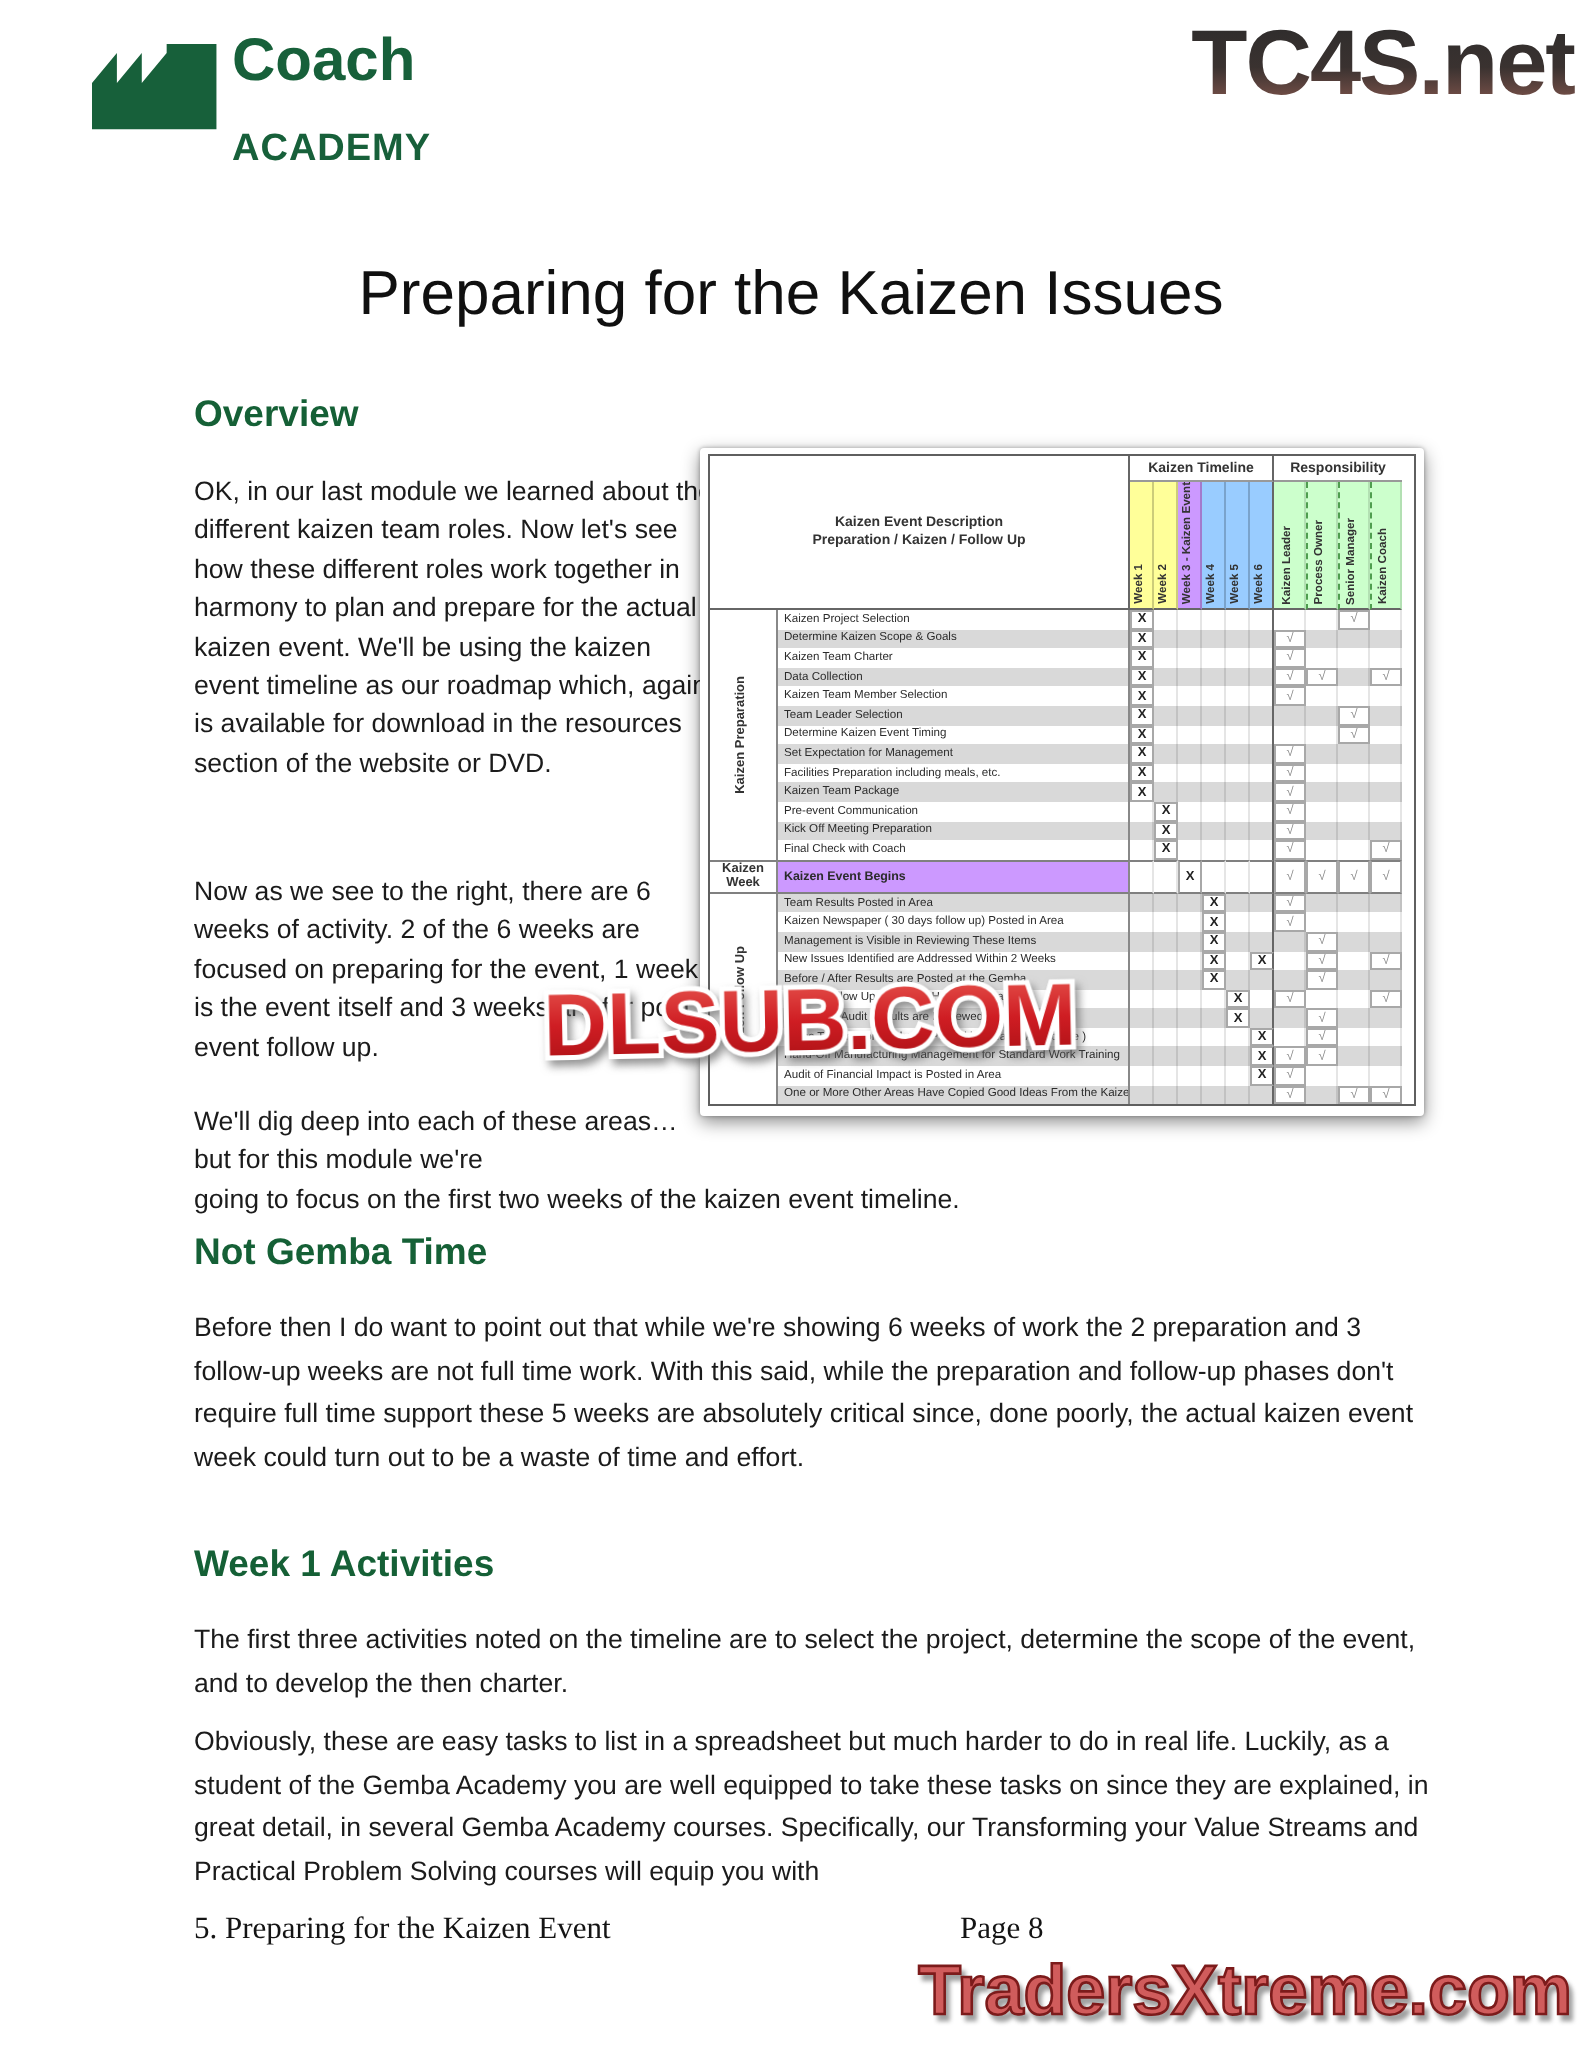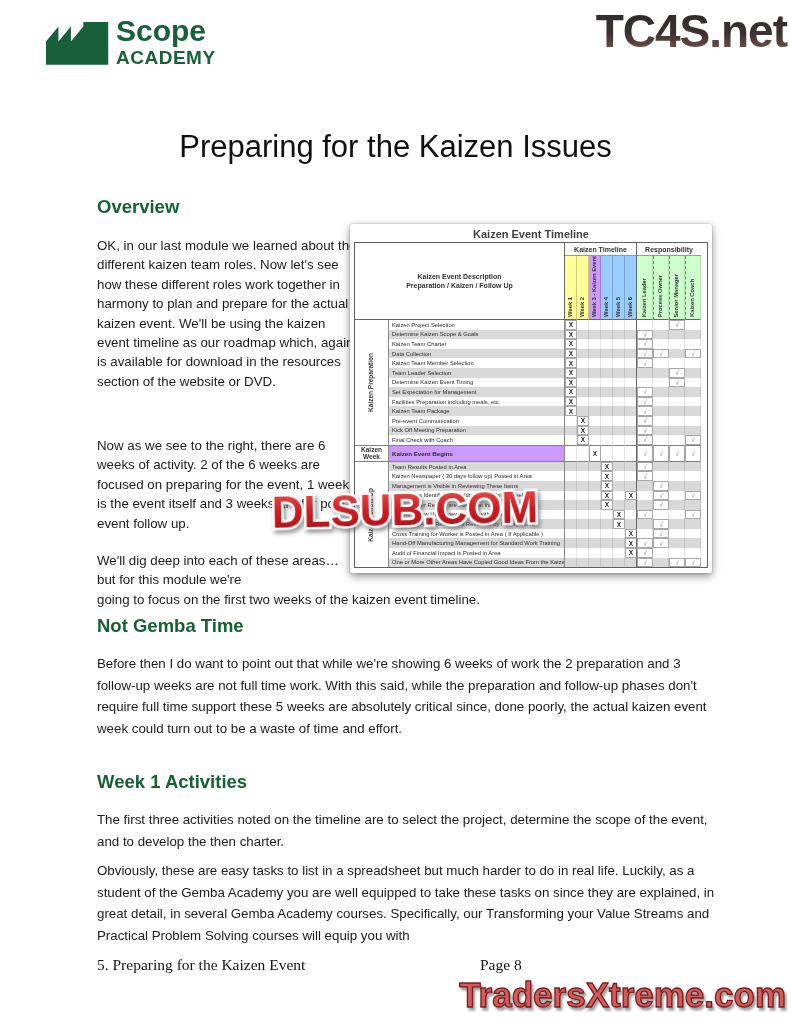--- a/index.html
+++ b/index.html
@@ -2,21 +2,21 @@
 <html><head>
 <meta charset="utf-8">
 <style>
   html,body{margin:0;padding:0;background:#888;}
   .page{position:relative;width:791px;height:1024px;background:#fff;margin:0 auto;
         font-family:"Liberation Sans",sans-serif;overflow:hidden;}
   
   .logo{position:absolute;display:flex;align-items:flex-start;gap:6px;}
   .logo-text{display:flex;flex-direction:column;margin-top:6px;}
   .logo-g{font-size:30px;font-weight:bold;color:#17603a;line-height:1;}
-  .logo-a{font-size:19px;font-weight:bold;color:#17603a;letter-spacing:0.5px;line-height:1;margin-top:2px;}
+  .logo-a{font-size:19px;font-weight:bold;color:#17603a;letter-spacing:0.5px;line-height:1;margin-top:19px;}
   
   .h1{position:absolute;left:0;width:100%;text-align:center;font-size:31px;color:#101010;font-weight:400;}
   .h2{position:absolute;left:97px;font-size:18.5px;font-weight:bold;color:#156036;}
   .body-text{position:absolute;left:97px;font-size:13.3px;color:#1b1b1b;}
   .narrow{width:262px;line-height:19.4px;}
   .wide{width:620px;line-height:21.6px;}
   
   .footer{position:absolute;font-family:"Liberation Serif",serif;font-size:15.5px;color:#141414;}
   
   #tl-box{position:absolute;left:350px;top:224px;width:354px;background:#fff;border-radius:2px;
@@ -60,21 +60,21 @@
 </head>
 <body>
 
 <div class="page">
 
   <div class="logo" style="left:46px;top:10px;">
     <svg width="64" height="56" viewBox="0 0 72 60">
       <polygon points="0,60 0,34 14,17 14,34 28,17 28,34 42,17 42,34 42,12 70,12 70,60" fill="#17603a"></polygon>
     </svg>
     <div class="logo-text">
-      <div class="logo-g">Scope</div>
+      <div class="logo-g">Coach</div>
       <div class="logo-a">ACADEMY</div>
     </div>
   </div>
 
   <svg class="wm" id="wm-top" style="right:1px;top:3px;" width="198" height="56">
     <defs>
       <linearGradient id="g-top" x1="0" y1="0" x2="0" y2="1">
         <stop offset="0" stop-color="#2b2b2b"></stop>
         <stop offset="0.55" stop-color="#3a3230"></stop>
         <stop offset="1" stop-color="#8f5c52"></stop>
@@ -85,21 +85,20 @@
 
   <div class="h1" style="top:129px;">Preparing for the Kaizen Issues</div>
 
   <div class="h2" style="top:196px;">Overview</div>
   <div class="body-text narrow" style="top:236px;">OK, in our last module we learned about the different kaizen team roles. Now let's see how these different roles work together in harmony to plan and prepare for the actual kaizen event.  We'll be using the kaizen event timeline as our roadmap which, again, is available for download in the resources section of the website or DVD.</div>
   <div class="body-text narrow" style="top:436px;">Now as we see to the right, there are 6 weeks of activity.  2 of the 6 weeks are focused on preparing for the event, 1 week is the event itself and 3 weeks are for post event follow up.</div>
   <div class="body-text wide" style="top:589px;">going to focus on the first two weeks of the kaizen event timeline.</div>
   <div class="body-text narrow" style="top:551px;">We'll dig deep into each of these areas… but for this module we're</div>
 
   <div id="tl-box">
-    <div class="tl-title">Kaizen Event Timeline</div>
     <div id="tl-grid">
         <div class="c desc-head" style="grid-area: 1 / 1 / 3 / 3;">
           <div>Kaizen Event Description</div>
           <div>Preparation / Kaizen / Follow Up</div>
         </div>
         <div class="c band-head" style="grid-area: 1 / 3 / 2 / 9;">Kaizen Timeline</div>
         <div class="c band-head resp-band" style="grid-area: 1 / 9 / 2 / 13;">Responsibility</div>
         <div class="c week-head" style="grid-area: 2 / 3; background: rgb(255, 255, 153);">
           <span class="vtext">Week 1</span>
         </div>

